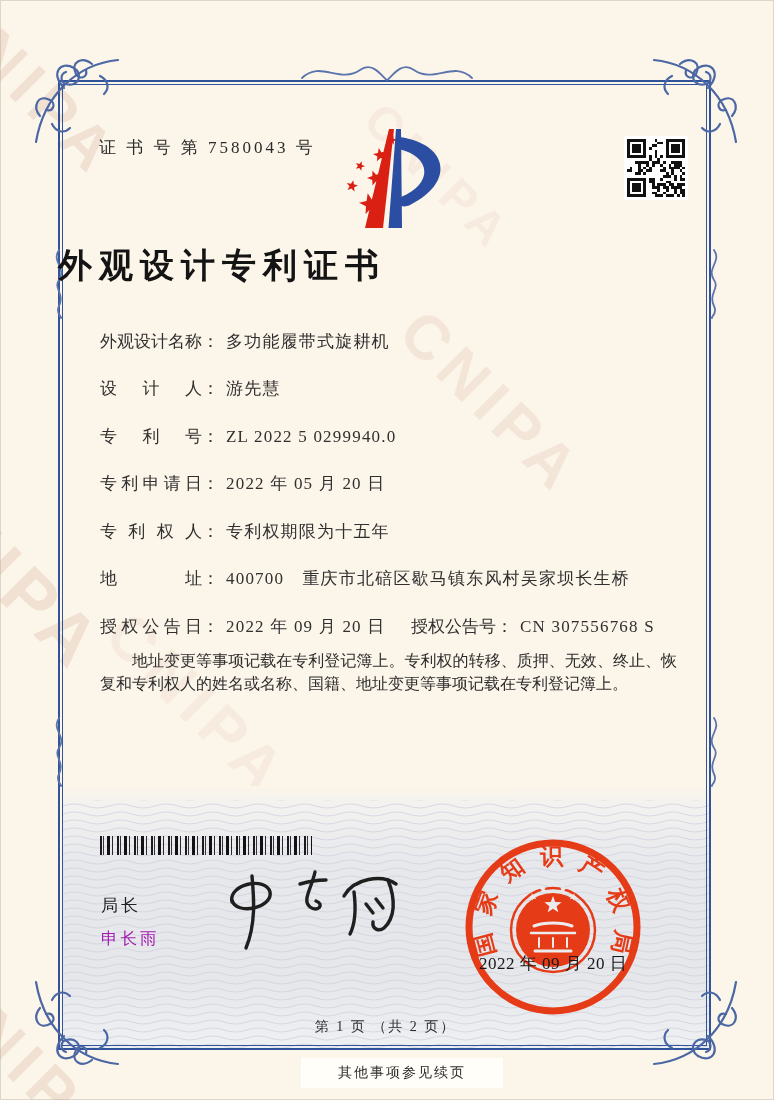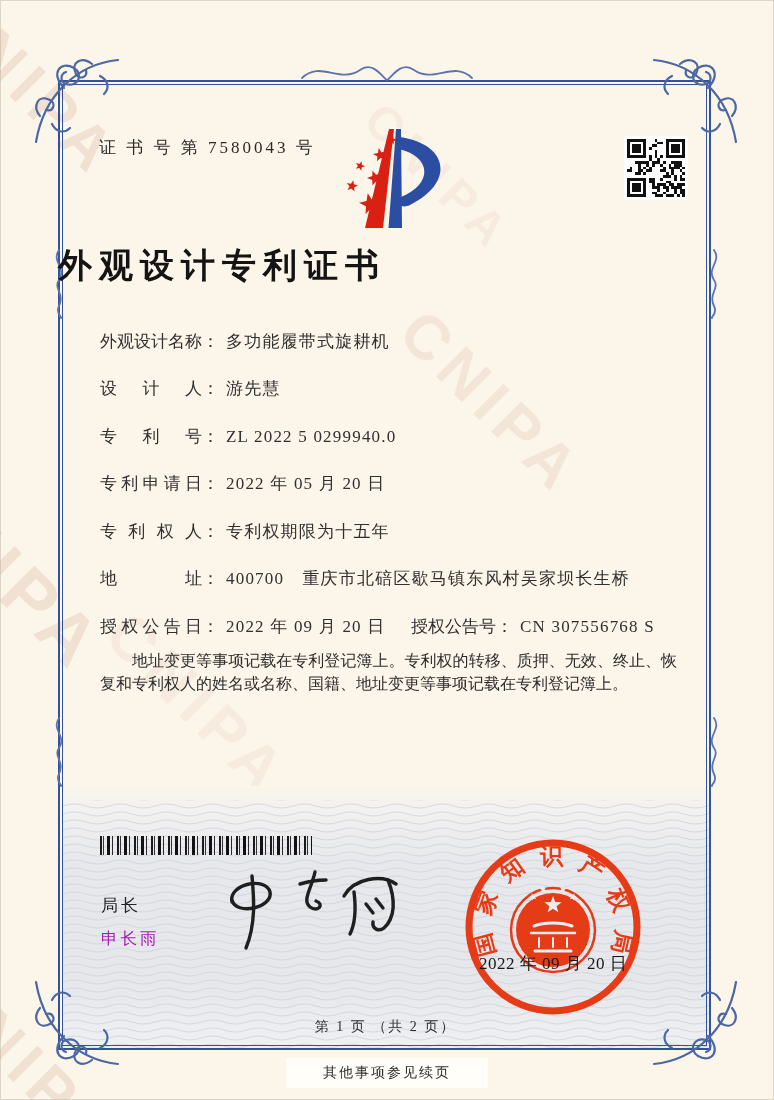--- a/index.html
+++ b/index.html
@@ -69,21 +69,21 @@
   .seal{position:absolute;left:464px;top:838px;z-index:6;}
   .seal-date{
     position:absolute;left:464px;top:952px;width:178px;text-align:center;
     font-size:17px;color:#18181a;letter-spacing:0.5px;z-index:7;white-space:nowrap;
   }
   .page-no{
     position:absolute;left:58px;top:1018px;width:655px;text-align:center;
     font-size:14px;letter-spacing:2px;color:#2c2c2c;z-index:5;font-family:Liberation Serif, serif;
   }
   .continuation{
-    position:absolute;left:286px;top:1058px;width:202px;height:30px;
+    position:absolute;left:301px;top:1058px;width:202px;height:30px;
     line-height:30px;text-align:center;background:#fffef8;
     font-size:14px;letter-spacing:2px;color:#2c2c2c;z-index:6;
   }
   .qr-wrap{position:absolute;left:624px;top:136px;width:64px;height:64px;background:#ffffff;padding:0;z-index:5;}
   .logo{position:absolute;left:330px;top:124px;z-index:5;}
 </style>
 </head>
 <body>
 
 <div class="page">

